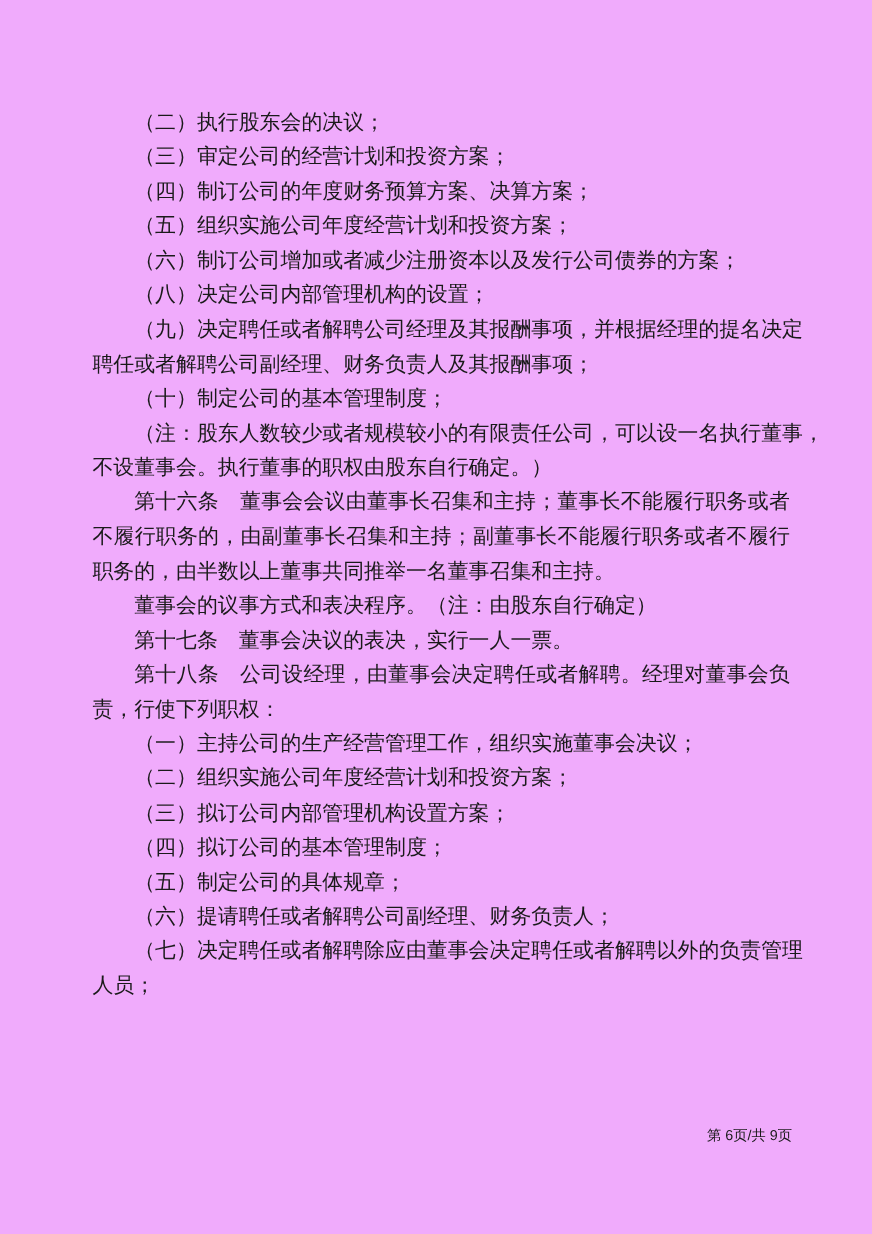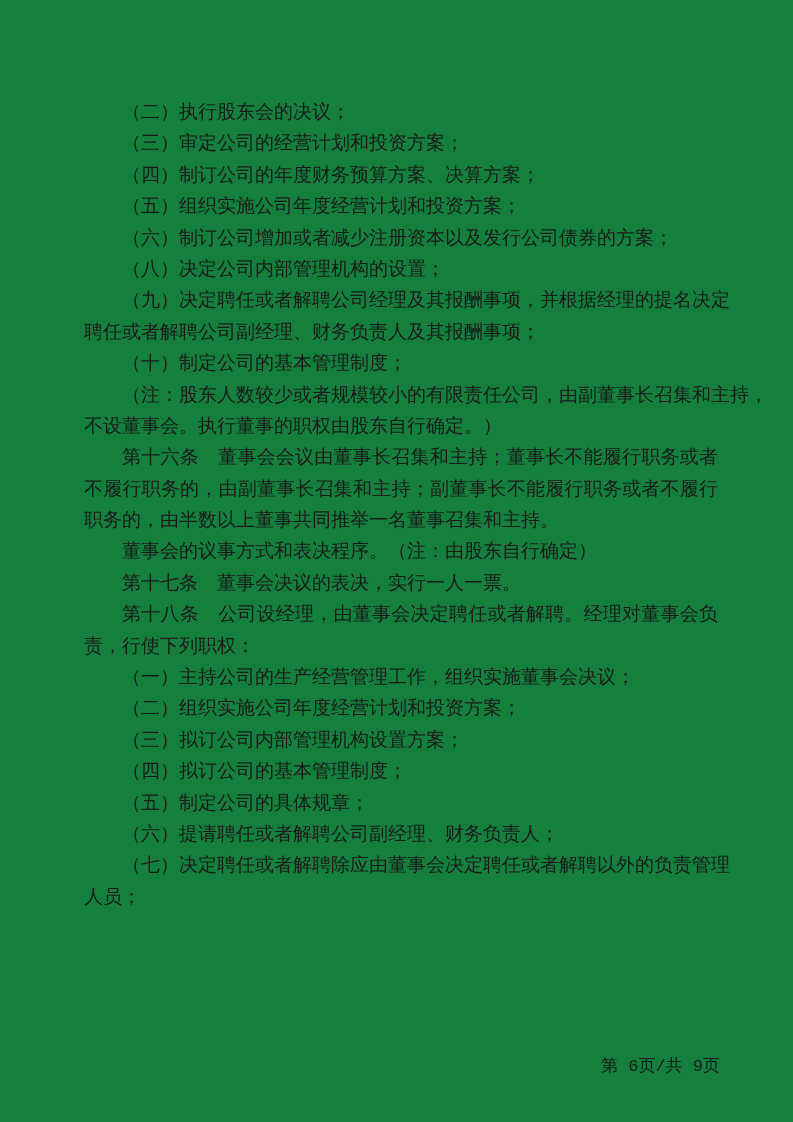--- a/index.html
+++ b/index.html
@@ -4,21 +4,21 @@
 <style>
   html, body {
     margin: 0;
     padding: 0;
     background: #ffffff;
   }
   .page {
     position: relative;
     width: 793px;
     height: 1122px;
-    background: #15803d;
+    background: #f0abfc;
     overflow: hidden;
     font-family: "Liberation Sans", sans-serif;
   }
   .content {
     position: absolute;
     left: 84px;
     top: 96px;
     width: 634px;
   }
   .line {
@@ -31,43 +31,43 @@
   }
   .line.indent {
     text-indent: 38px;
   }
   .line.full {
     text-align: justify;
     text-align-last: justify;
   }
   .footer {
     position: absolute;
-    top: 1054px;
+    top: 1023px;
     right: 73px;
-    font-family: Liberation Mono, monospace;
-    font-size: 17px;
+    font-family: Liberation Sans, sans-serif;
+    font-size: 13px;
     color: #1a1a1a;
     white-space: nowrap;
   }
 </style>
 </head>
 <body>
 
 <div class="page">
   <div class="content" id="doc-body">
       <div class="line indent">（二）执行股东会的决议；</div>
       <div class="line indent">（三）审定公司的经营计划和投资方案；</div>
       <div class="line indent">（四）制订公司的年度财务预算方案、决算方案；</div>
       <div class="line indent">（五）组织实施公司年度经营计划和投资方案；</div>
       <div class="line indent">（六）制订公司增加或者减少注册资本以及发行公司债券的方案；</div>
       <div class="line indent">（八）决定公司内部管理机构的设置；</div>
       <div class="line indent full">（九）决定聘任或者解聘公司经理及其报酬事项，并根据经理的提名决定</div>
       <div class="line">聘任或者解聘公司副经理、财务负责人及其报酬事项；</div>
       <div class="line indent">（十）制定公司的基本管理制度；</div>
-      <div class="line indent full">（注：股东人数较少或者规模较小的有限责任公司，由副董事长召集和主持，</div>
+      <div class="line indent full">（注：股东人数较少或者规模较小的有限责任公司，可以设一名执行董事，</div>
       <div class="line">不设董事会。执行董事的职权由股东自行确定。）</div>
       <div class="line indent full">第十六条　董事会会议由董事长召集和主持；董事长不能履行职务或者</div>
       <div class="line full">不履行职务的，由副董事长召集和主持；副董事长不能履行职务或者不履行</div>
       <div class="line">职务的，由半数以上董事共同推举一名董事召集和主持。</div>
       <div class="line indent">董事会的议事方式和表决程序。（注：由股东自行确定）</div>
       <div class="line indent">第十七条　董事会决议的表决，实行一人一票。</div>
       <div class="line indent full">第十八条　公司设经理，由董事会决定聘任或者解聘。经理对董事会负</div>
       <div class="line">责，行使下列职权：</div>
       <div class="line indent">（一）主持公司的生产经营管理工作，组织实施董事会决议；</div>
       <div class="line indent">（二）组织实施公司年度经营计划和投资方案；</div>

